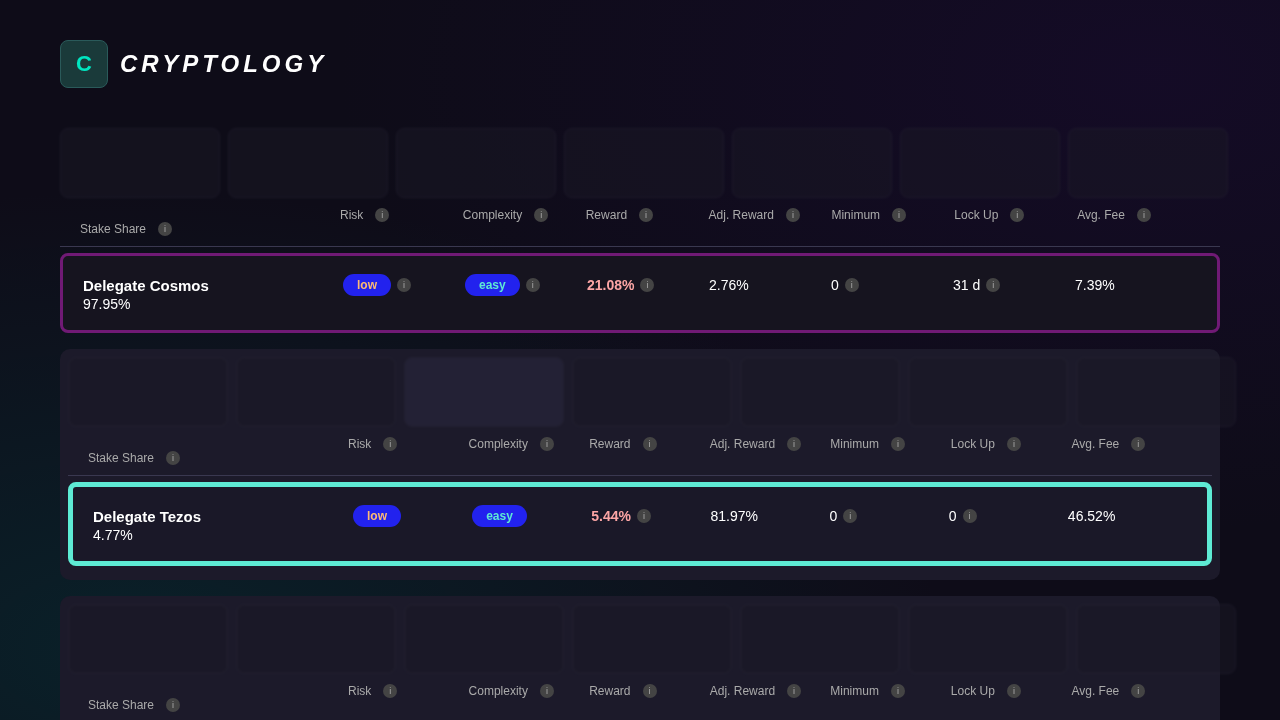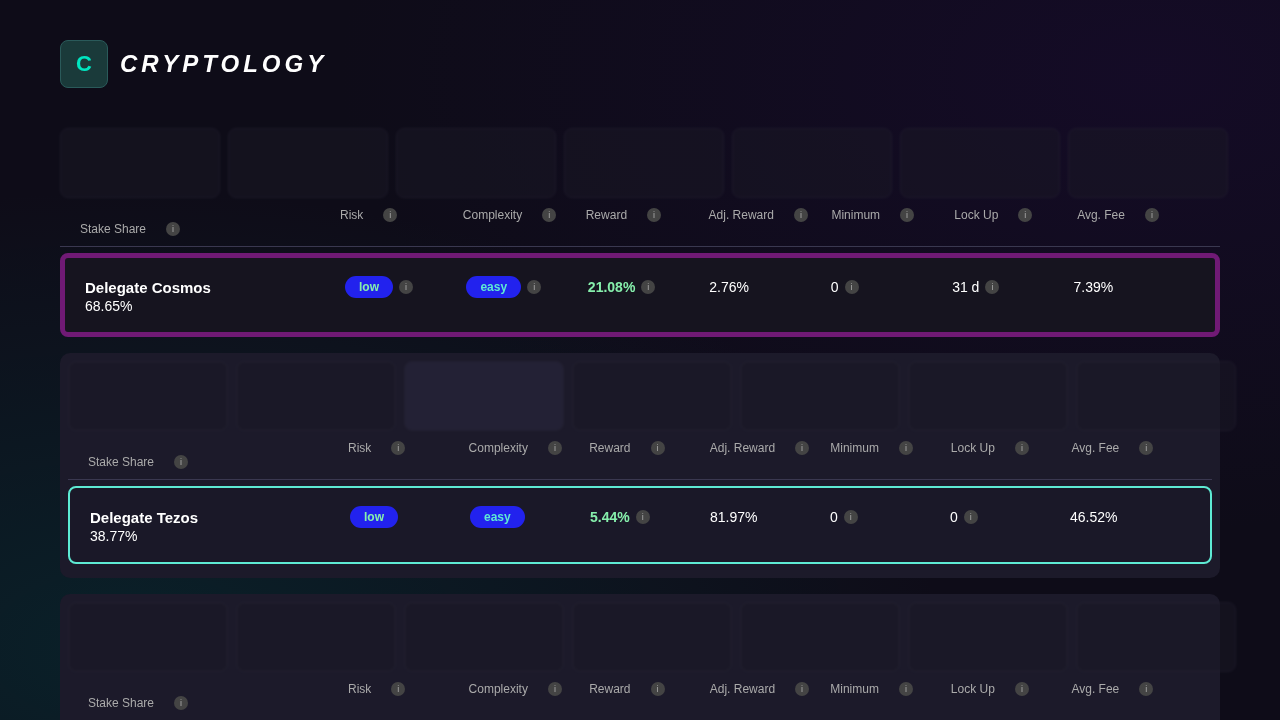--- a/index.html
+++ b/index.html
@@ -89,21 +89,21 @@
     .table-header {
       display: grid;
       grid-template-columns: 260px 1fr 1fr 1fr 1fr 1fr 1fr 1fr;
       padding: 10px 20px;
       border-bottom: 1px solid #3a3850;
     }
 
     .table-header-cell {
       display: flex;
       align-items: center;
-      gap: 20px;
+      gap: 12px;
       font-size: 12px;
       color: #aaa;
       font-weight: 400;
     }
 
     .info-icon {
       width: 14px;
       height: 14px;
       border-radius: 50%;
       background: #444;
@@ -112,28 +112,28 @@
       justify-content: center;
       font-size: 9px;
       color: #aaa;
       cursor: pointer;
       flex-shrink: 0;
     }
 
     
     .data-row-wrapper {
       background: #16141f;
-      border: 5px solid #701a75;
+      border: 3px solid #701a75;
       border-radius: 8px;
       margin: 6px 0;
     }
 
     .data-row-wrapper.highlighted {
       background: #1a1828;
-      border: 2px solid #5eead4;
+      border: 5px solid #5eead4;
     }
 
     .data-row {
       display: grid;
       grid-template-columns: 260px 1fr 1fr 1fr 1fr 1fr 1fr 1fr;
       padding: 18px 20px;
       align-items: center;
     }
 
     .row-name {
@@ -157,30 +157,30 @@
       justify-content: center;
       padding: 4px 14px;
       border-radius: 20px;
       font-size: 12px;
       font-weight: 700;
       text-transform: lowercase;
     }
 
     .badge-low {
       background: #2222ee;
-      color: #86efac;
+      color: #fdba74;
     }
 
     .badge-easy {
       background: #2222ee;
       color: #5eead4;
     }
 
     .reward-blue {
-      color: #86efac;
+      color: #fca5a5;
       font-size: 14px;
       font-weight: 600;
     }
 
     
     .selected-section-bg {
       background: #1c1a2a;
       border-radius: 10px;
       padding: 8px;
       margin-bottom: 16px;
@@ -269,21 +269,21 @@
           <span class="info-icon">i</span>
         </div>
         <div class="row-cell">
           <span>31 d</span>
           <span class="info-icon">i</span>
         </div>
         <div class="row-cell">
           <span>7.39%</span>
         </div>
         <div class="row-cell">
-          <span>68.65%</span>
+          <span>97.95%</span>
         </div>
       </div>
     </div>
   </div>
 
   <div class="selected-section-bg">
 
     <div class="blurred-cards">
       <div class="blurred-card"></div>
       <div class="blurred-card"></div>
@@ -351,21 +351,21 @@
           <span class="info-icon">i</span>
         </div>
         <div class="row-cell">
           <span>0</span>
           <span class="info-icon">i</span>
         </div>
         <div class="row-cell">
           <span>46.52%</span>
         </div>
         <div class="row-cell">
-          <span>38.77%</span>
+          <span>4.77%</span>
         </div>
       </div>
     </div>
   </div>
 
   <div class="selected-section-bg" style="margin-top:8px;">
 
     <div class="blurred-cards">
       <div class="blurred-card"></div>
       <div class="blurred-card"></div>

